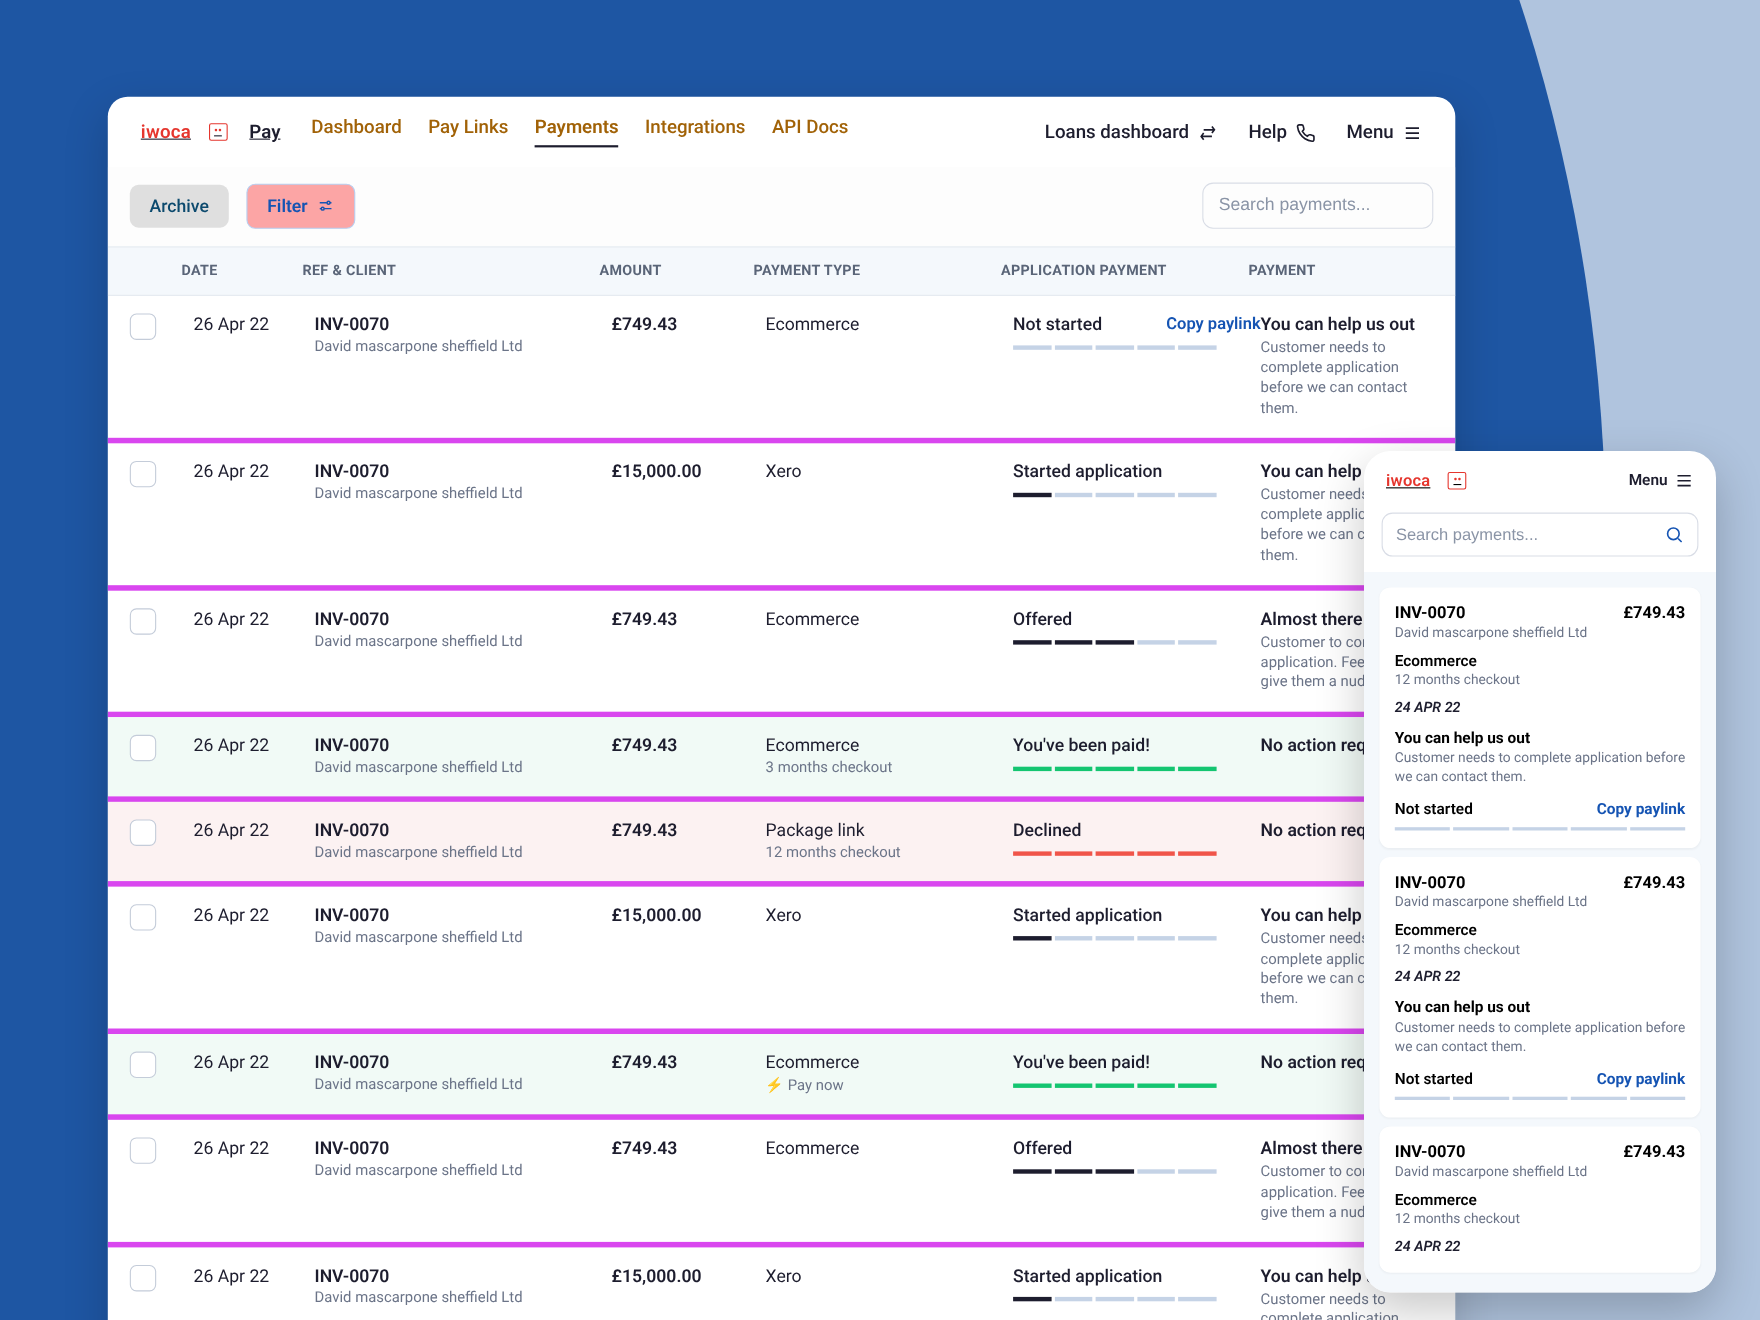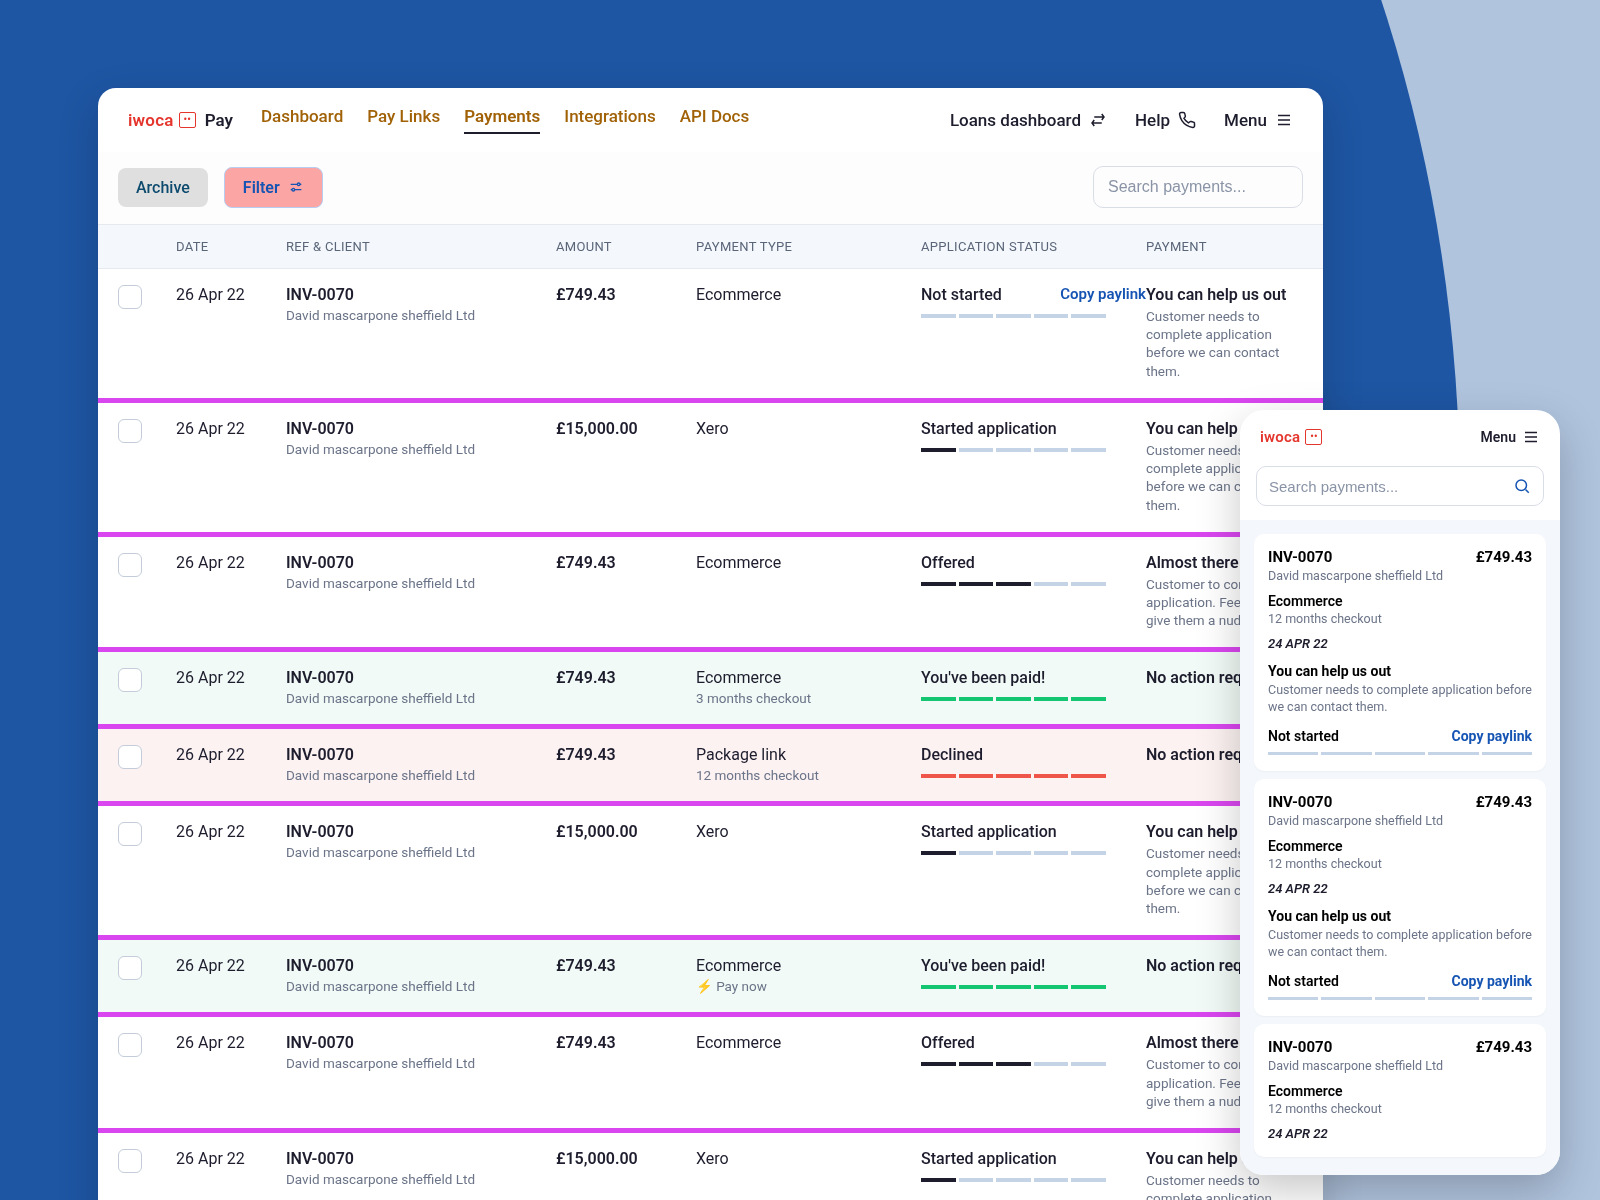--- a/index.html
+++ b/index.html
@@ -29,32 +29,33 @@
     overflow: hidden;
   }
   .topbar {
     display: flex; align-items: center;
     padding: 18px 30px;
     gap: 28px;
     font-size: 17px;
     color: #1d1d2e;
   }
   .logo {
-    display: flex; align-items: center; gap: 5px;
+    display: flex; align-items: center; gap: 16px;
     font-weight: 600;
+    text-decoration: underline;
   }
   .logo .iwoca { color: #e5362e; font-weight: 600; letter-spacing:.2px;}
   .logo .box { display:inline-flex; border:1.5px solid #e5362e; padding:2px 4px; border-radius:2px; color:#e5362e; font-size:10px; line-height:10px;}
   .logo .pay { color:#1d1d2e; font-weight:600; margin-left:4px;}
   .nav { display:flex; gap:24px; }
   .nav a { color:#a16207; font-weight:500; text-decoration:none; padding-bottom:6px; cursor:pointer;}
   .nav a.active { border-bottom:2px solid #1d1d2e; font-weight:600;}
   .spacer { flex:1; }
   .top-right { display:flex; align-items:center; gap:28px; font-weight:500;}
-  .top-right .item { display:flex; align-items:center; gap:8px; cursor:pointer;}
+  .top-right .item { display:flex; align-items:flex-end; gap:8px; cursor:pointer;}
   .icon { width:18px; height:18px; }
   
   .toolbar {
     display:flex; align-items:center;
     padding: 14px 20px 16px;
     gap:16px;
     background:#fdfdfd;
   }
   .btn-archive {
     background:#dfdfdf; color:#0c4a6e; font-weight:500;
@@ -73,26 +74,26 @@
     font-size:16px; color:#8a94a6;
   }
   .search-box input { border:none; outline:none; flex:1; font-size:16px; color:#1d1d2e; background:transparent;}
   .search-box input::placeholder{color:#8a94a6;}
   .search-box svg{color:#1554b3;}
   
   .table { width:100%; }
   .thead {
     display:grid;
     grid-template-columns: 58px 110px 270px 140px 225px 225px 1fr;
-    padding: 14px 20px;
+    padding: 14px 9px;
     background:#f4f8fc;
     border-top:1px solid #e5e9f0;
     border-bottom:1px solid #e5e9f0;
     font-size:13px; letter-spacing:.3px;
-    color:#5a6578; font-weight:400;
+    color:#5a6578; font-weight:700;
   }
   .row {
     display:grid;
     grid-template-columns: 58px 110px 270px 140px 225px 225px 1fr;
     padding: 16px 20px 18px;
     border-bottom:5px solid #d946ef;
     align-items:flex-start;
     font-size:16px;
     color:#1d1d2e;
   }
@@ -224,21 +225,21 @@
     </div>
   </div>
 
   <div class="table">
     <div class="thead">
       <div></div>
       <div>DATE</div>
       <div>REF &amp; CLIENT</div>
       <div>AMOUNT</div>
       <div>PAYMENT TYPE</div>
-      <div>APPLICATION STATUS</div>
+      <div>APPLICATION PAYMENT</div>
       <div>PAYMENT</div>
     </div>
     <div id="tbody">
         <div class="row ">
           <div>
             <div class="chk"></div>
           </div>
           <div>26 Apr 22</div>
           <div>
             <div class="ref-main">INV-0070</div>

